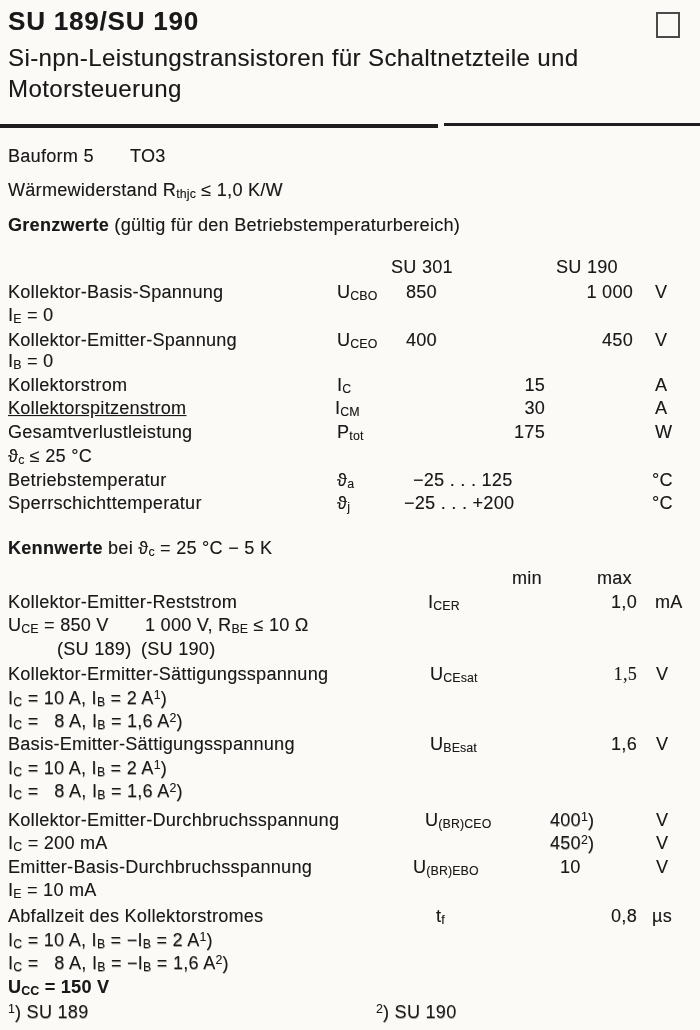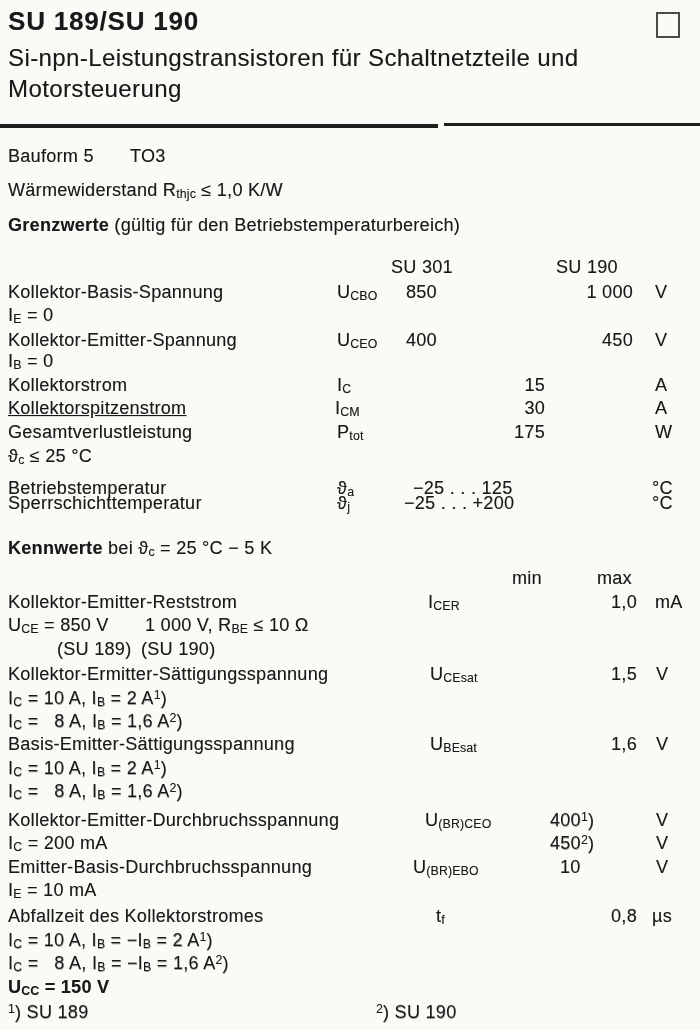--- a/index.html
+++ b/index.html
@@ -99,21 +99,21 @@
   <div class="ln" style="top:422px;">
     <span class="t" style="left:8px;">Gesamtverlustleistung</span>
     <span class="t" style="left:337px;">P<sub>tot</sub></span>
     <span class="t ra" style="left:445px;width:100px;">175</span>
     <span class="t" style="left:655px;">W</span>
   </div>
   <div class="ln" style="top:446px;">
     <span class="t" style="left:8px;">ϑ<sub>c</sub> ≤ 25 °C</span>
   </div>
 
-  <div class="ln" style="top:470px;margin-top:8px;">
+  <div class="ln" style="top:470px;">
     <span class="t" style="left:8px;">Betriebstemperatur</span>
     <span class="t" style="left:337px;">ϑ<sub>a</sub></span>
     <span class="t" style="left:413px;">−25 . . . 125</span>
     <span class="t" style="left:652px;">°C</span>
   </div>
 
   <div class="ln" style="top:493px;">
     <span class="t" style="left:8px;">Sperrschichttemperatur</span>
     <span class="t" style="left:337px;">ϑ<sub>j</sub></span>
     <span class="t" style="left:404px;">−25 . . . +200</span>
@@ -140,21 +140,21 @@
     <span class="t" style="left:145px;">1 000 V, R<sub>BE</sub> ≤ 10 Ω</span>
   </div>
   <div class="ln" style="top:639px;">
     <span class="t" style="left:57px;">(SU 189)</span>
     <span class="t" style="left:141px;">(SU 190)</span>
   </div>
 
   <div class="ln" style="top:664px;">
     <span class="t" style="left:8px;">Kollektor-Ermitter-Sättigungsspannung</span>
     <span class="t" style="left:430px;">U<sub>CEsat</sub></span>
-    <span class="t ra" style="left:537px;width:100px;">1,5</span>
+    <span class="t ra" style="left:537px;width:100px;font-family:Liberation Serif, serif;">1,5</span>
     <span class="t" style="left:656px;">V</span>
   </div>
   <div class="ln" style="top:688px;">
     <span class="t" style="left:8px;">I<sub>C</sub> = 10 A, I<sub>B</sub> = 2 A<sup>1</sup>)</span>
   </div>
   <div class="ln" style="top:711px;">
     <span class="t" style="left:8px;">I<sub>C</sub> =   8 A, I<sub>B</sub> = 1,6 A<sup>2</sup>)</span>
   </div>
 
   <div class="ln" style="top:734px;">

